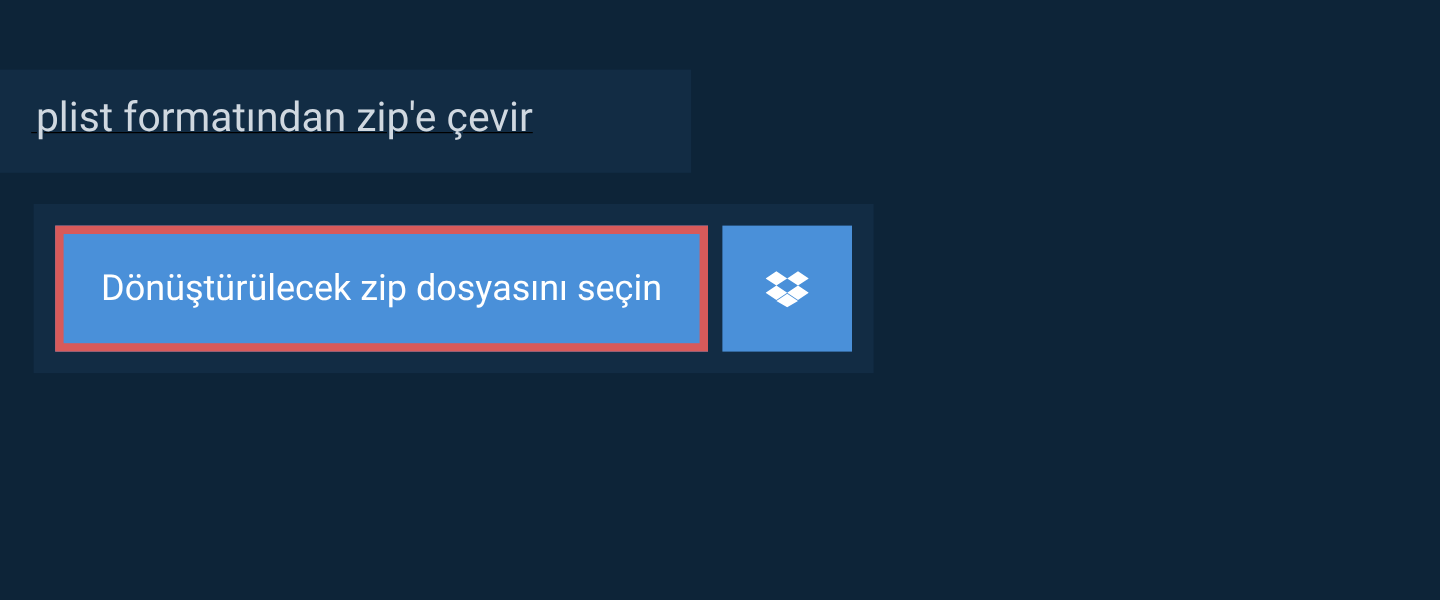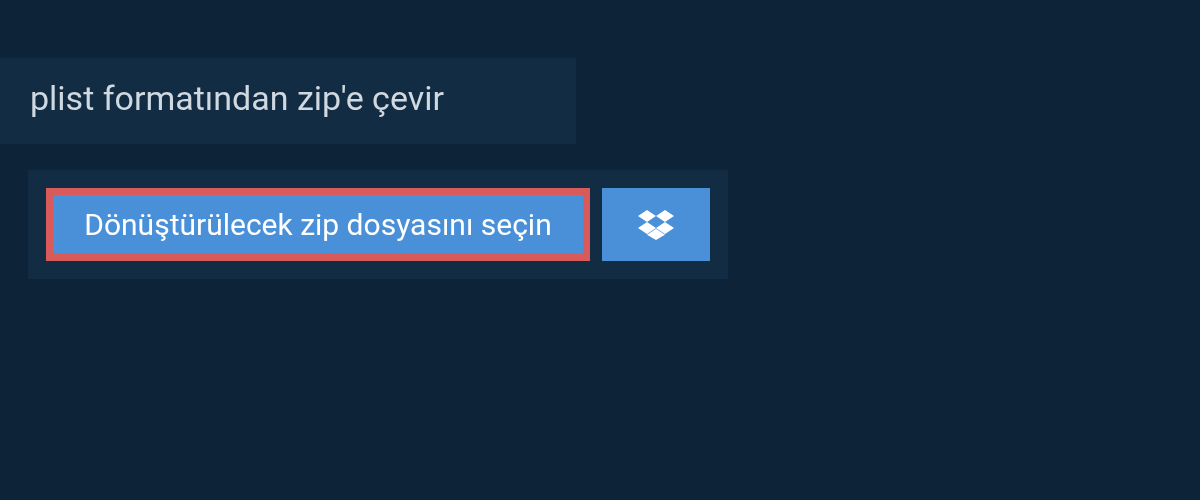--- a/index.html
+++ b/index.html
@@ -12,20 +12,21 @@
       height: 500px;
       background-color: #0d2438;
       font-family: -apple-system, BlinkMacSystemFont, "Segoe UI", Roboto, Arial, sans-serif;
       overflow: hidden;
     }
     .header-bar {
       background-color: #122c44;
       padding: 20px 24px 26px 24px;
       display: inline-block;
       width: 576px;
+      text-decoration: underline;
     }
     .header-title {
       color: #d0d8e0;
       font-size: 34px;
       font-weight: 400;
     }
     .main-panel {
       background-color: #122c44;
       margin-top: 26px;
       padding: 18px 18px 18px 18px;
@@ -35,21 +36,21 @@
       gap: 12px;
       align-items: stretch;
     }
     .select-file-button {
       flex: 1;
       background-color: #4a90d9;
       border: 7px solid #d85a5a;
       color: #ffffff;
       font-size: 30px;
       font-weight: 400;
-      padding: 12px 20px;
+      padding: 28px 20px;
       text-align: center;
       cursor: pointer;
       display: flex;
       align-items: flex-start;
       justify-content: center;
     }
     .dropbox-button {
       width: 108px;
       background-color: #4a90d9;
       display: flex;

